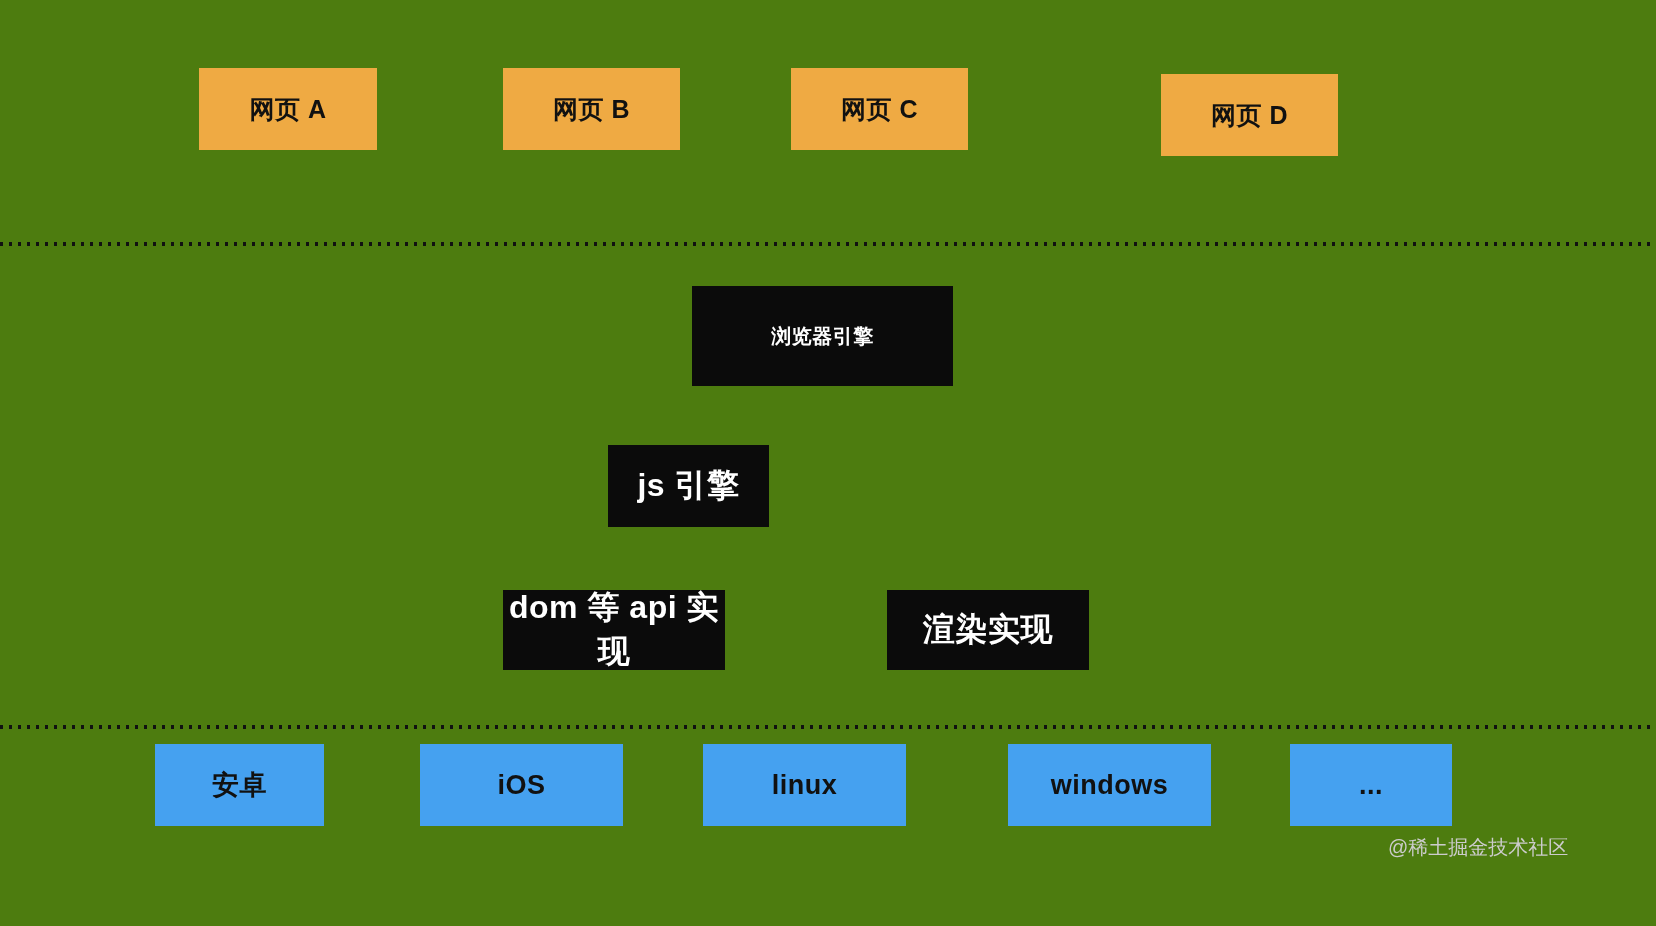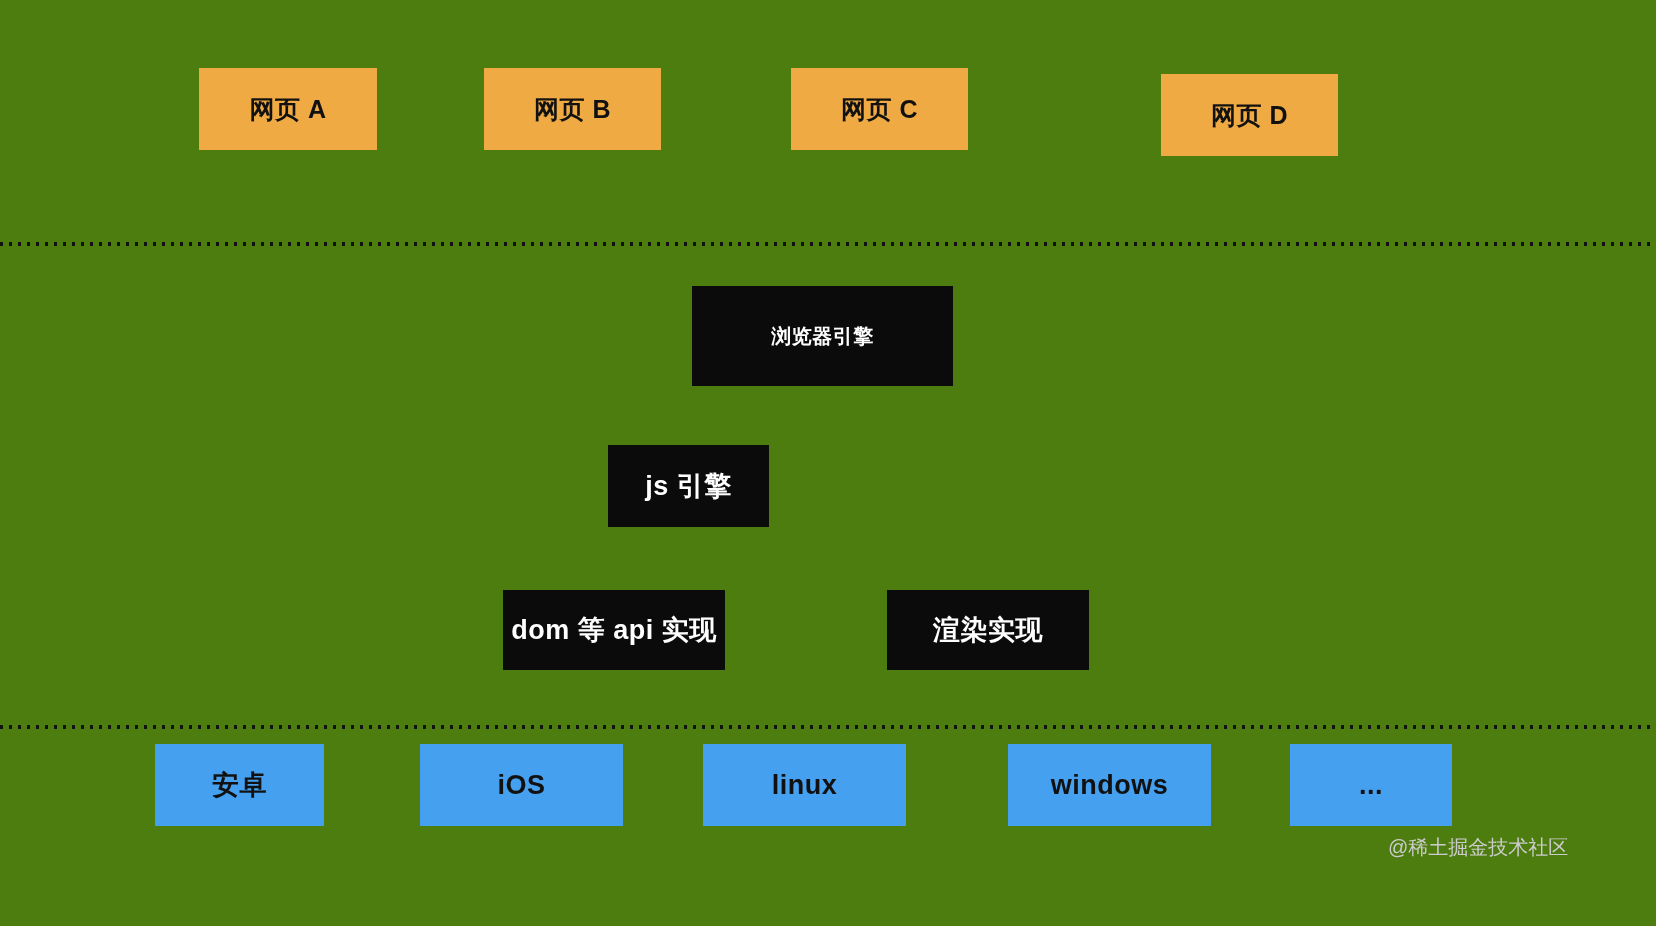--- a/index.html
+++ b/index.html
@@ -34,28 +34,28 @@
   }
 
   .page-box {
     background: var(--page-box);
     color: var(--box-text-dark);
     font-size: 25px;
     top: 68px;
     height: 82px;
   }
   .pos-page-a { left: 199px;  width: 178px; }
-  .pos-page-b { left: 484px;  width: 177px; text-align: right; }
+  .pos-page-b { left: 503px;  width: 177px; text-align: right; }
   .pos-page-c { left: 791px;  width: 177px; }
   .pos-page-d { left: 1161px; width: 177px; margin-top: 6px; }
 
   .engine-box {
     background: var(--engine-box);
     color: var(--engine-text);
-    font-size: 27px;
+    font-size: 32px;
   }
   .pos-browser-engine { left: 692px; top: 286px; width: 261px; height: 100px; font-size: 20px; }
   .pos-js-engine      { left: 608px; top: 445px; width: 161px; height: 82px; }
   .pos-render-engine  { left: 866px; top: 445px; width: 161px; height: 82px; }
   .pos-dom-api        { left: 503px; top: 590px; width: 222px; height: 80px; }
   .pos-render-impl    { left: 887px; top: 590px; width: 202px; height: 80px; }
 
   .platform-box {
     background: var(--platform-box);
     color: var(--box-text-dark);

